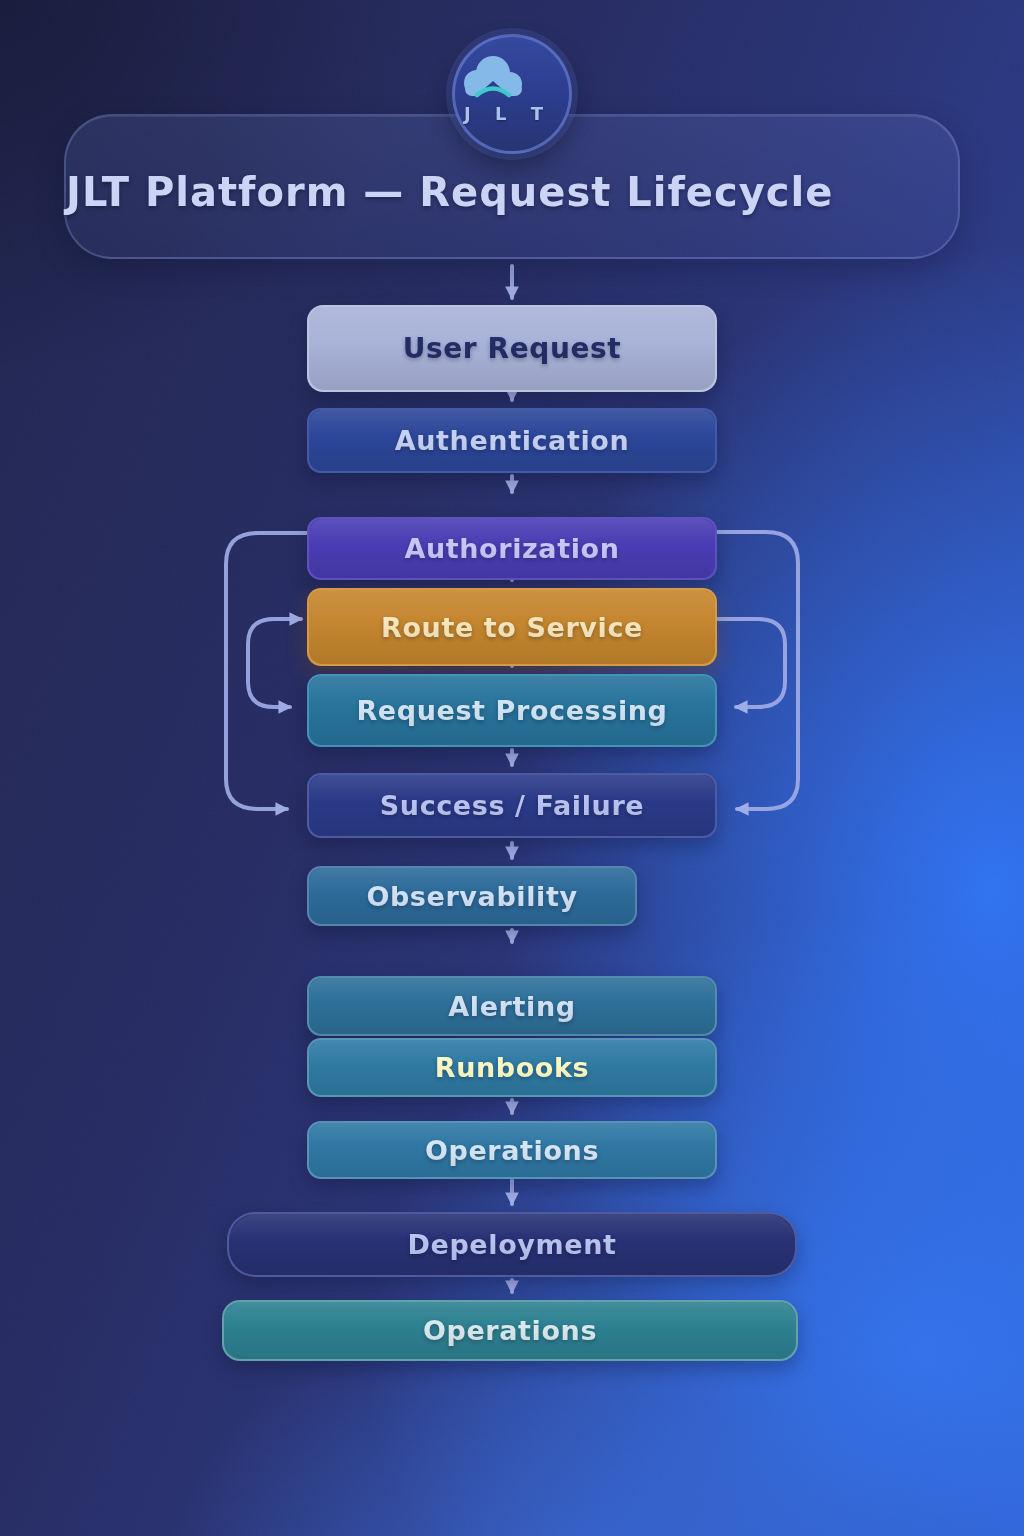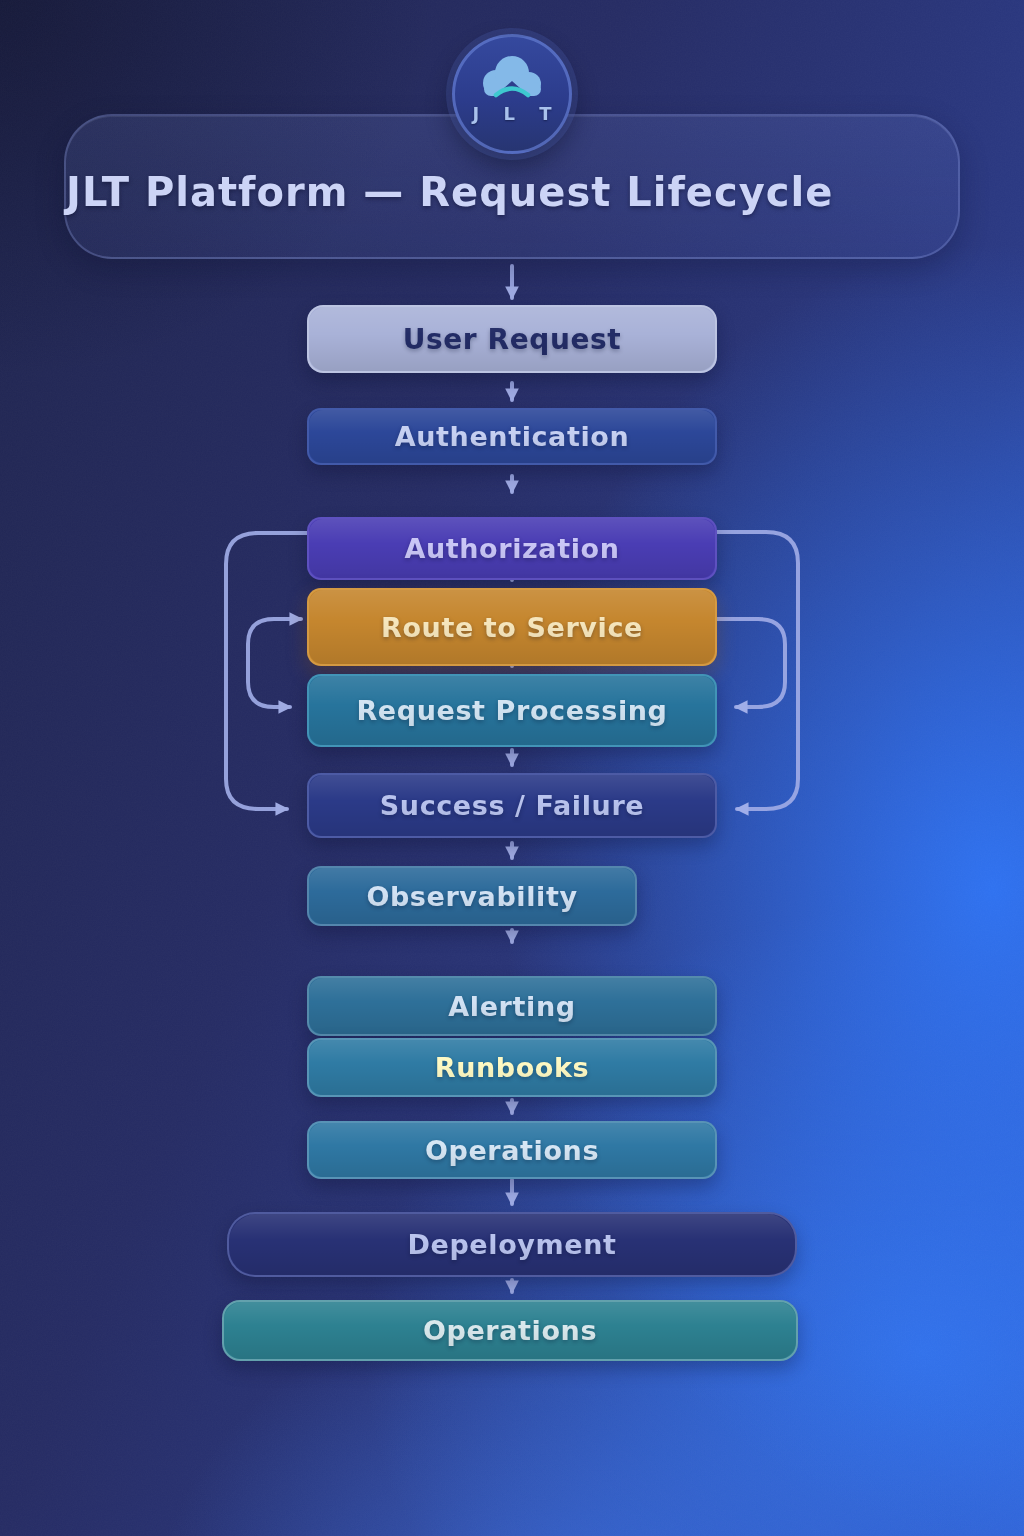--- a/index.html
+++ b/index.html
@@ -32,21 +32,21 @@
     font-size:40px;font-weight:700;letter-spacing:1px;
     color:#ccd4f6;text-shadow:0 2px 4px rgba(8,12,40,.45);
   }
 
   .logo{
     position:absolute;left:452px;top:34px;width:120px;height:120px;z-index:5;
     border-radius:50%;box-sizing:border-box;
     background:linear-gradient(180deg,#35499e 0%, #2c3c8c 55%, #273572 100%);
     border:3px solid rgba(96,120,204,.75);
     box-shadow:0 0 0 6px rgba(88,110,196,.22), 0 12px 26px rgba(6,10,34,.45);
-    display:flex;flex-direction:column;align-items:center;justify-content:flex-start;
+    display:flex;flex-direction:column;justify-content:flex-start;
   }
   .logo-cloud{margin-top:14px;}
   .logo-text{
     margin-top:0px;font-size:18px;font-weight:700;color:#a9c2ec;
     letter-spacing:9px;padding-left:9px;text-shadow:0 1px 2px rgba(8,12,40,.5);
   }
 
   .node{
     position:absolute;z-index:4;box-sizing:border-box;
     display:flex;align-items:center;justify-content:center;
@@ -111,23 +111,23 @@
         <circle cx="38" cy="22" r="17"></circle>
         <circle cx="55" cy="33" r="12"></circle>
         <rect x="10" y="31" width="57" height="14" rx="7"></rect>
       </g>
       <path d="M20,46 L38,30 L56,46 Z" fill="#2e3d8c"></path>
       <path d="M22,44 Q38,31 54,44" stroke="#3ec9cf" stroke-width="4.5" fill="none" stroke-linecap="round"></path>
     </svg>
     <span class="logo-text">J L T</span>
   </div>
 
-  <div class="node" style="left: 307px; top: 305px; width: 410px; height: 68px; border-radius: 16px; font-size: 28px; background-color: rgb(169, 178, 216); color: rgb(35, 44, 102); border-color: rgba(201, 208, 234, 0.6);">User Request</div>
+  <div class="node" style="left: 307px; top: 305px; width: 410px; height: 87px; border-radius: 16px; font-size: 28px; background-color: rgb(169, 178, 216); color: rgb(35, 44, 102); border-color: rgba(201, 208, 234, 0.6);">User Request</div>
 
-  <div class="node" style="left: 307px; top: 408px; width: 410px; height: 57px; background-color: rgb(44, 71, 153); color: rgb(198, 208, 242); border-color: rgba(100, 120, 194, 0.4);">Authentication</div>
+  <div class="node" style="left: 307px; top: 408px; width: 410px; height: 65px; background-color: rgb(44, 71, 153); color: rgb(198, 208, 242); border-color: rgba(100, 120, 194, 0.4);">Authentication</div>
 
   <div class="node" style="left: 307px; top: 500px; width: 410px; height: 63px; background-color: rgb(74, 61, 180); color: rgb(201, 198, 246); border-color: rgba(132, 120, 216, 0.35); margin-top: 17px;">Authorization</div>
 
   <div class="node" style="left: 307px; top: 588px; width: 410px; height: 78px; box-shadow: rgba(120, 70, 10, 0.35) 0px 8px 20px; background-color: rgb(197, 134, 46); color: rgb(246, 230, 189); border-color: rgba(232, 179, 94, 0.45);">Route to Service</div>
 
   <div class="node" style="left: 307px; top: 773px; width: 410px; height: 65px; background-color: rgb(43, 58, 136); color: rgb(185, 195, 238); border-color: rgba(140, 154, 222, 0.35);">Success / Failure</div>
 
   <div class="node" style="left: 307px; top: 674px; width: 410px; height: 73px; background-color: rgb(39, 116, 156); color: rgb(210, 228, 242); border-color: rgba(93, 179, 210, 0.5);">Request Processing</div>
 
   <div class="node" style="left: 307px; top: 866px; width: 330px; height: 60px; background-color: rgb(45, 107, 155); color: rgb(210, 226, 244); border-color: rgba(255, 255, 255, 0.19);">Observability</div>

